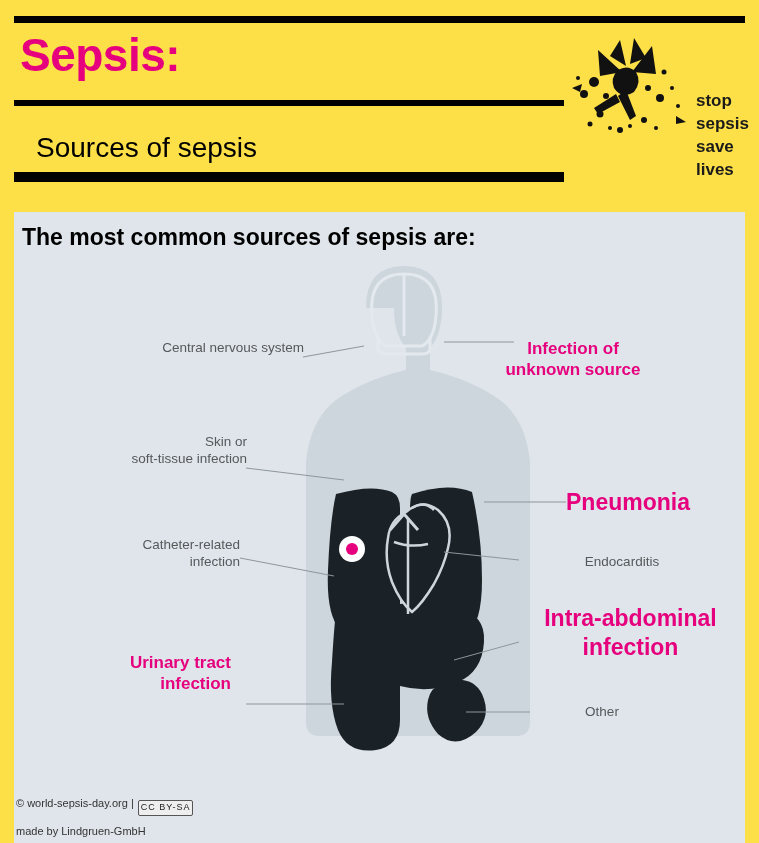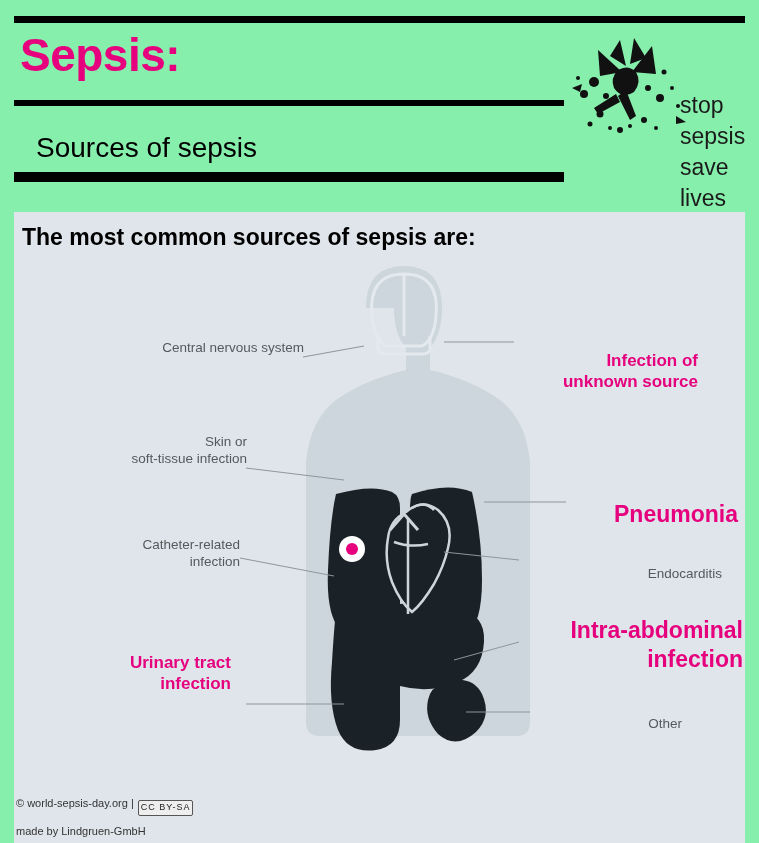--- a/index.html
+++ b/index.html
@@ -7,21 +7,21 @@
     padding: 0;
     background: #ffffff;
   }
   body {
     font-family: "Liberation Sans", sans-serif;
   }
   #page {
     position: relative;
     width: 759px;
     height: 843px;
-    background: #86efac;
+    background: #fde047;
     overflow: hidden;
   }
 
   
   .top-rule {
     position: absolute;
     left: 14px;
     top: 16px;
     width: 731px;
     height: 7px;
@@ -73,25 +73,26 @@
   }
   .logo-splat {
     position: absolute;
     left: 0px;
     top: 4px;
     width: 130px;
     height: 110px;
   }
   .logo-text {
     position: absolute;
-    left: 120px;
+    left: 136px;
     top: 62px;
-    font-size: 23px;
+    font-size: 17px;
     color: #1a1a1a;
     line-height: 1.35;
+    font-weight: bold;
   }
   .logo-text div { white-space: nowrap; }
 
   
   .panel {
     position: absolute;
     left: 14px;
     top: 212px;
     width: 731px;
     height: 676px;
@@ -125,21 +126,21 @@
     color: #e6007e;
     font-size: 17px;
     font-weight: bold;
   }
   .lbl-pink-lg {
     color: #e6007e;
     font-size: 23px;
     font-weight: bold;
   }
   .ta-right { text-align: right; }
-  .ta-left  { text-align: right; margin-top: 12px; }
+  .ta-left  { text-align: center; }
 
   
   .footer {
     position: absolute;
     left: 16px;
     top: 795px;
     font-size: 11px;
     color: #333333;
     line-height: 1.5;
   }

